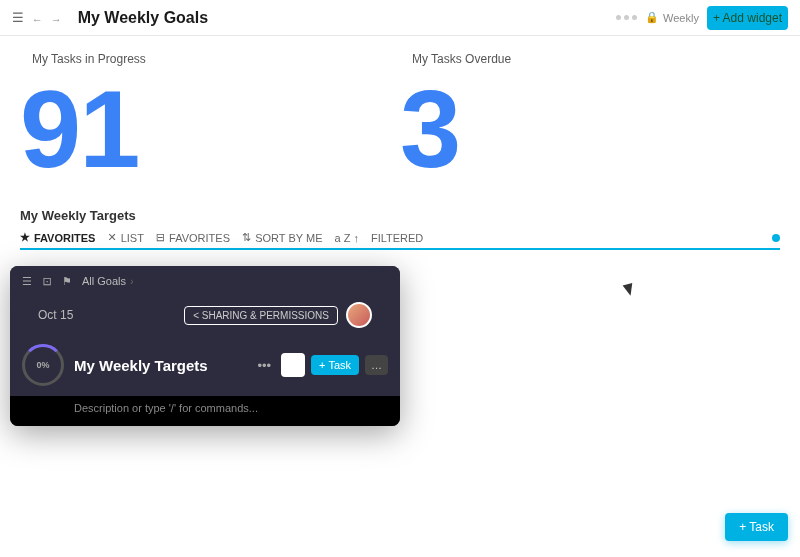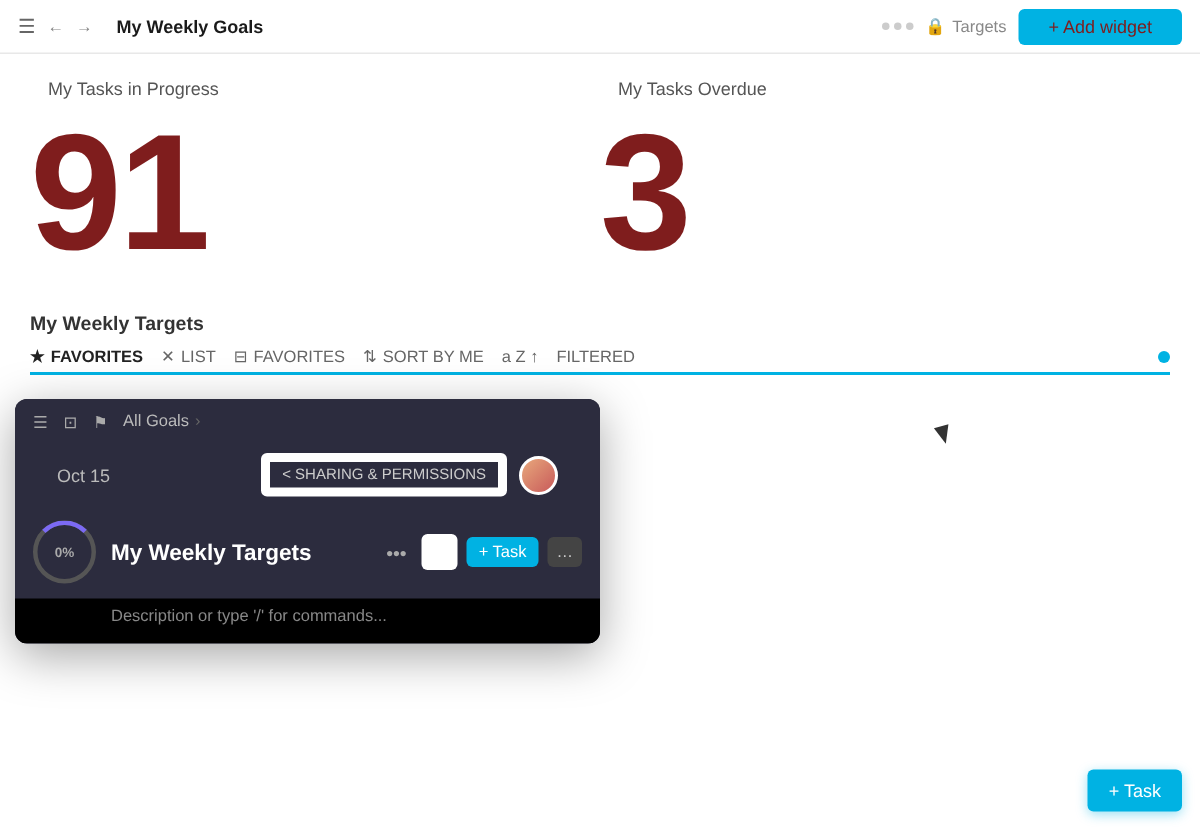--- a/index.html
+++ b/index.html
@@ -14,21 +14,21 @@
       border-bottom: 1px solid #e8e8e8;
       background: #fff;
       position: relative;
     }
     .topbar-icons-left {
       display: flex;
       align-items: center;
       gap: 8px;
     }
     .topbar-title {
-      font-size: 12px;
+      font-size: 16px;
       font-weight: 600;
       color: #1a1a1a;
       margin-left: 8px;
     }
     .topbar-right {
       display: flex;
       align-items: center;
       gap: 8px;
       margin-left: auto;
     }
@@ -37,24 +37,24 @@
     }
     .dot { width: 5px; height: 5px; border-radius: 50%; background: #ccc; }
     .private-label {
       font-size: 11px;
       color: #888;
       display: flex; align-items: center; gap: 4px;
     }
     .lock-icon { font-size: 11px; color: #888; }
     .add-widget-btn {
       background: #00b2e3;
-      color: #7f1d1d;
+      color: #14532d;
       border: none;
       border-radius: 4px;
-      padding: 5px 20px;
+      padding: 5px 6px;
       font-size: 12px;
       font-weight: 500;
       cursor: pointer;
       white-space: nowrap;
     }
 
     
     .main {
       padding: 16px 20px;
       position: relative;
@@ -70,21 +70,21 @@
     }
     .stat-label {
       font-size: 12px;
       color: #555;
       margin-bottom: 8px;
       margin-left: 12px;
     }
     .stat-number {
       font-size: 110px;
       font-weight: 800;
-      color: #7f1d1d;
+      color: #3b82f6;
       line-height: 1;
       letter-spacing: -2px;
     }
 
     
     .section-title {
       font-size: 13px;
       font-weight: 600;
       color: #333;
       margin-top: 24px;
@@ -152,21 +152,21 @@
       justify-content: space-between;
       padding: 6px 28px;
       background: #2c2c3e;
     }
     .overlay-date {
       font-size: 12px;
       color: #bbb;
     }
     .sharing-btn {
       background: transparent;
-      border: 6px solid #ffffff;
+      border: 1px solid #ffffff;
       border-radius: 4px;
       color: #ccc;
       font-size: 10px;
       padding: 3px 8px;
       cursor: pointer;
       display: flex; align-items: center; gap: 4px;
     }
     .avatar-circle {
       width: 26px; height: 26px; border-radius: 50%;
       background: linear-gradient(135deg, #e8a87c, #c85a5a);
@@ -294,21 +294,21 @@
     <span class="topbar-title">My Weekly Goals</span>
   </div>
   <div class="topbar-right">
     <div class="topbar-dots">
       <div class="dot"></div>
         <div class="dot"></div>
         <div class="dot"></div>
     </div>
     <div class="private-label">
       <span class="lock-icon">🔒</span>
-      <span>Targets</span>
+      <span>Weekly</span>
     </div>
     <button class="add-widget-btn">+ Add widget</button>
   </div>
 </div>
 
 <div class="main">
 
   <div class="stats-row">
     <div class="stat-block">
       <div class="stat-label">My Tasks in Progress</div>

